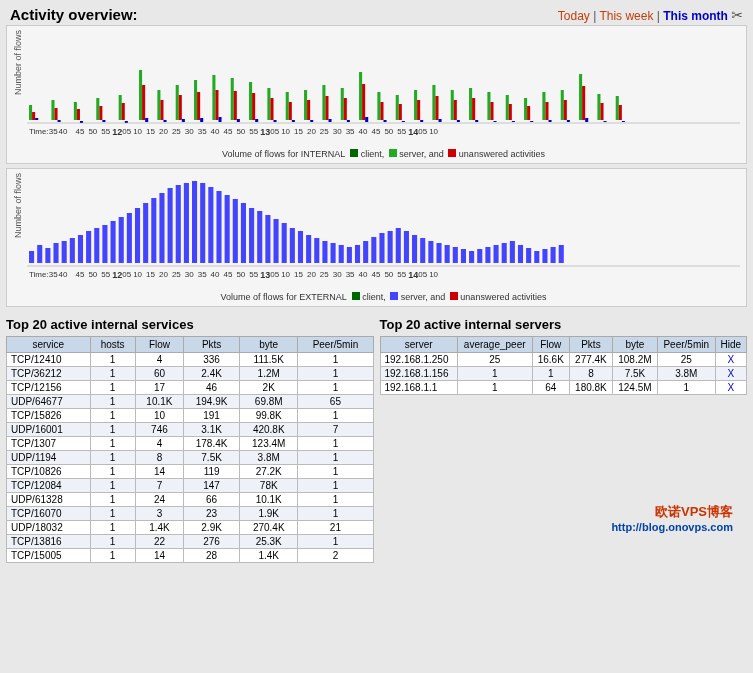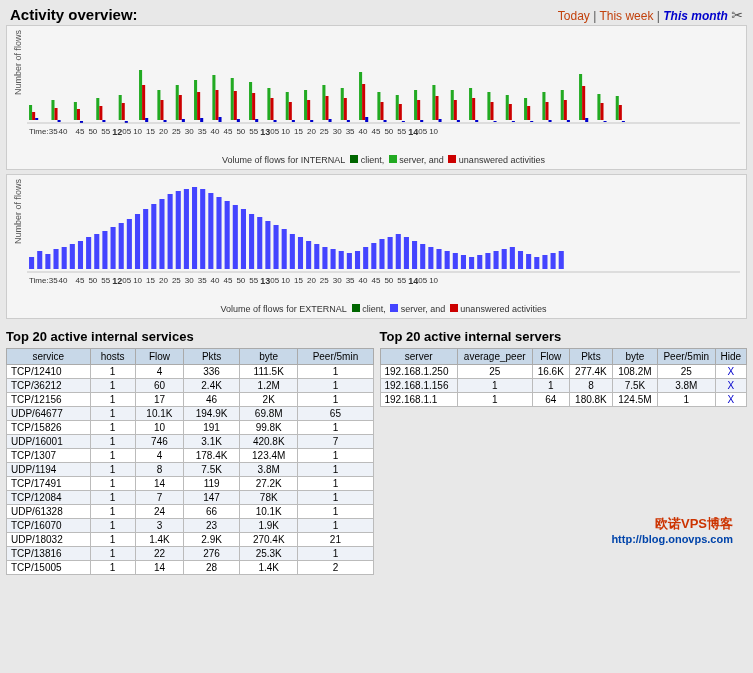--- a/index.html
+++ b/index.html
@@ -21,21 +21,21 @@
     .header-title {
       font-size: 15px;
       font-weight: bold;
     }
     .header-nav {
       font-size: 12px;
       color: #333;
     }
     .header-nav span { color: #555; }
     .header-nav a { color: #c2410c; text-decoration: none; cursor: pointer; }
-    .header-nav a.active { color: #0000cc; font-weight: bold; font-style: italic; }
+    .header-nav a.active { color: #0000cc; font-weight: bold; }
     .chart-area {
       background: #f5f5f5;
       margin: 0 6px;
       padding: 4px 6px;
       border: 1px solid #ccc;
       margin-bottom: 4px;
     }
     .chart-wrapper {
       display: flex;
       align-items: flex-start;
@@ -50,21 +50,21 @@
       flex-shrink: 0;
     }
     .chart-content {
       flex: 1;
       overflow: hidden;
     }
     .chart-caption {
       text-align: center;
       font-size: 9px;
       color: #333;
-      margin-top: 18px;
+      margin-top: 12px;
     }
     .tables-section {
       display: flex;
       gap: 6px;
       padding: 6px 6px 0 6px;
     }
     .table-block {
       flex: 1;
     }
     .table-title {
@@ -506,21 +506,21 @@
             </tr>
             <tr>
               <td class="left">UDP/1194</td>
               <td>1</td>
               <td>8</td>
               <td>7.5K</td>
               <td>3.8M</td>
               <td>1</td>
             </tr>
             <tr>
-              <td class="left">TCP/17491</td>
+              <td class="left">TCP/10826</td>
               <td>1</td>
               <td>14</td>
               <td>119</td>
               <td>27.2K</td>
               <td>1</td>
             </tr>
             <tr>
               <td class="left">TCP/12084</td>
               <td>1</td>
               <td>7</td>

